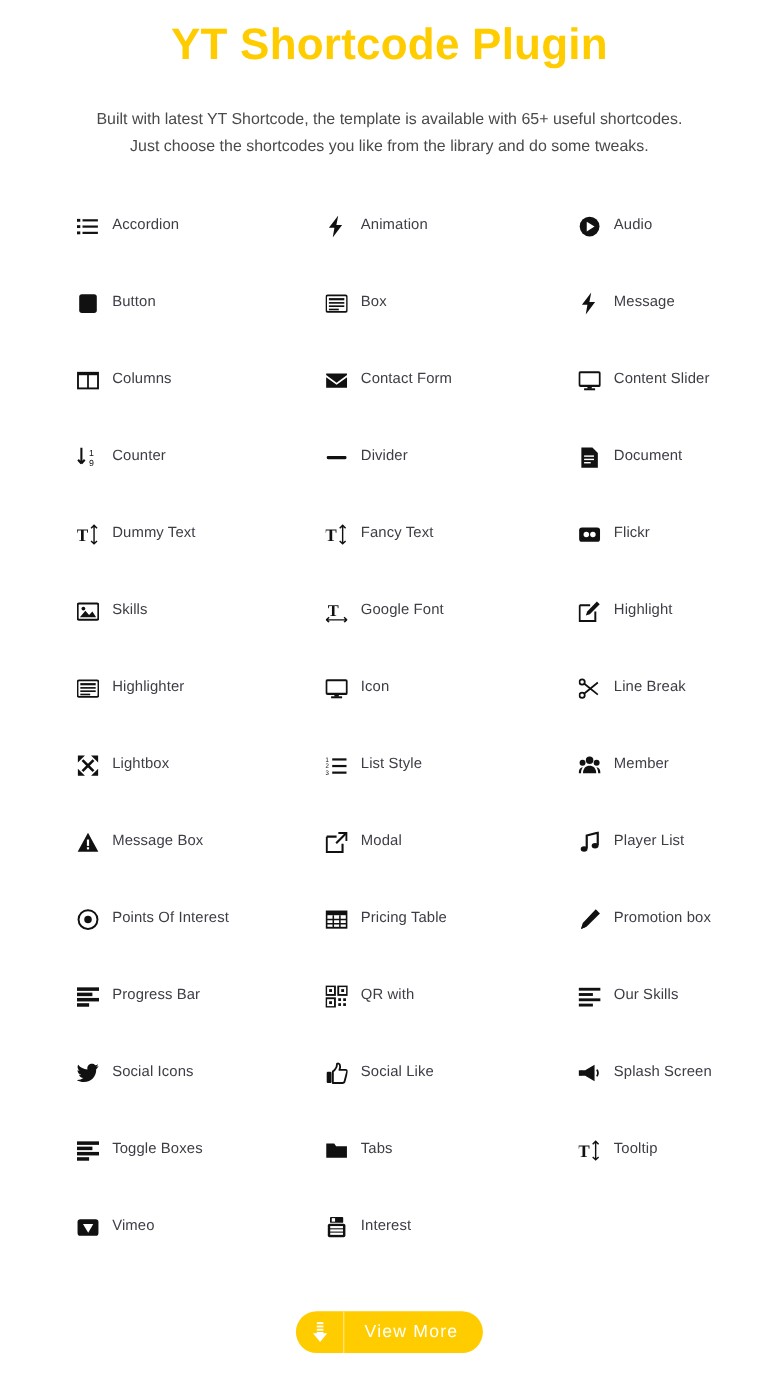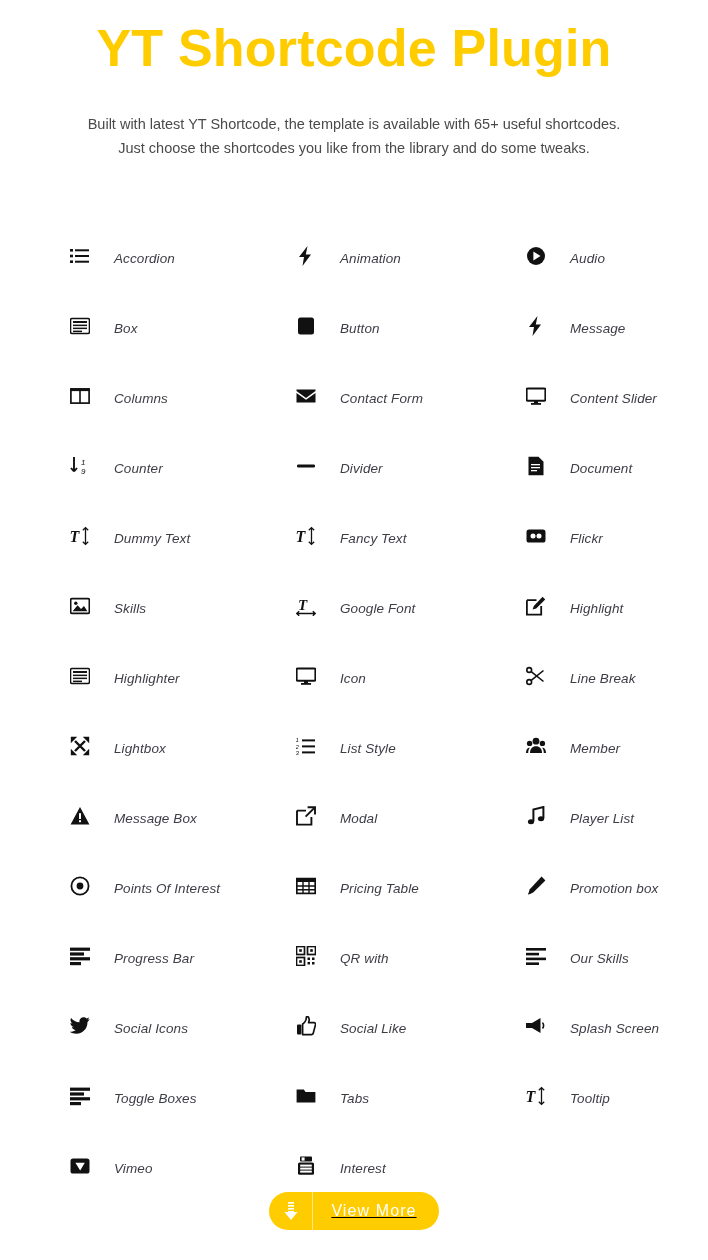--- a/index.html
+++ b/index.html
@@ -16,21 +16,21 @@
     height: 1260px;
     background: #ffffff;
   }
 
   
   .hero {
     padding-top: 16px;
     text-align: center;
   }
   .hero-title {
-    font-size: 52px;
+    font-size: 40px;
     font-weight: 700;
     letter-spacing: 0.2px;
     color: #ffcc00;
     line-height: 1.25;
   }
   .hero-sub {
     margin-top: 32px;
     font-size: 14.5px;
     line-height: 1.65;
     color: #4a4a4a;
@@ -46,24 +46,23 @@
     left: 0;
     width: 708px;
     display: grid;
     grid-template-columns: 226px 230px 252px;
     padding-left: 70px;
     row-gap: 0;
   }
   .cell {
     height: 70px;
     display: flex;
-    align-items: flex-end;
-    gap: 24px;
+    align-items: flex-start;
+    gap: 12px;
     cursor: pointer;
-    font-style: italic;
   }
   .cell .ic {
     width: 20px;
     height: 20px;
     flex: 0 0 20px;
     display: flex;
     align-items: center;
     justify-content: center;
     color: #111111;
   }
@@ -86,21 +85,20 @@
   }
   .view-more {
     display: inline-flex;
     align-items: stretch;
     background: #ffcc00;
     border: none;
     border-radius: 22px;
     height: 38px;
     cursor: pointer;
     overflow: hidden;
-    text-decoration: underline;
   }
   .vm-icon {
     width: 44px;
     display: flex;
     align-items: center;
     justify-content: center;
     border-right: 1px solid rgba(255,255,255,0.55);
   }
   .vm-label {
     display: flex;
@@ -152,36 +150,36 @@
           <svg width="20" height="20" viewBox="0 0 20 20" aria-hidden="true">
             <circle cx="10" cy="10" r="9" fill="#111111"></circle>
             <path d="M7.4 5.5 L14.5 10 L7.4 14.5 Z" fill="#ffffff"></path>
           </svg>
         </span>
         <span class="lbl">Audio</span>
       </div>
       <div class="cell">
         <span class="ic">
           <svg width="20" height="20" viewBox="0 0 20 20" aria-hidden="true">
+            <rect x="2" y="1.5" width="16" height="17" rx="2.5" fill="#111111"></rect>
+          </svg>
+        </span>
+        <span class="lbl">Button</span>
+      </div>
+      <div class="cell">
+        <span class="ic">
+          <svg width="20" height="20" viewBox="0 0 20 20" aria-hidden="true">
             <rect x="0.5" y="2.5" width="19" height="15" rx="1.5" fill="none" stroke="#111111" stroke-width="1.6"></rect>
             <rect x="3" y="5" width="14" height="2" fill="#111111"></rect>
             <rect x="3" y="8.6" width="14" height="1.5" fill="#111111"></rect>
             <rect x="3" y="11.6" width="14" height="1.5" fill="#111111"></rect>
             <rect x="3" y="14.6" width="9" height="1.5" fill="#111111"></rect>
           </svg>
         </span>
         <span class="lbl">Box</span>
-      </div>
-      <div class="cell">
-        <span class="ic">
-          <svg width="20" height="20" viewBox="0 0 20 20" aria-hidden="true">
-            <rect x="2" y="1.5" width="16" height="17" rx="2.5" fill="#111111"></rect>
-          </svg>
-        </span>
-        <span class="lbl">Button</span>
       </div>
       <div class="cell">
         <span class="ic">
           <svg width="20" height="20" viewBox="0 0 20 20" aria-hidden="true">
             <path d="M11.5 0 L3 11 L8 11 L6.5 20 L15 8.5 L9.8 8.5 Z" fill="#111111"></path>
           </svg>
         </span>
         <span class="lbl">Message</span>
       </div>
       <div class="cell">

